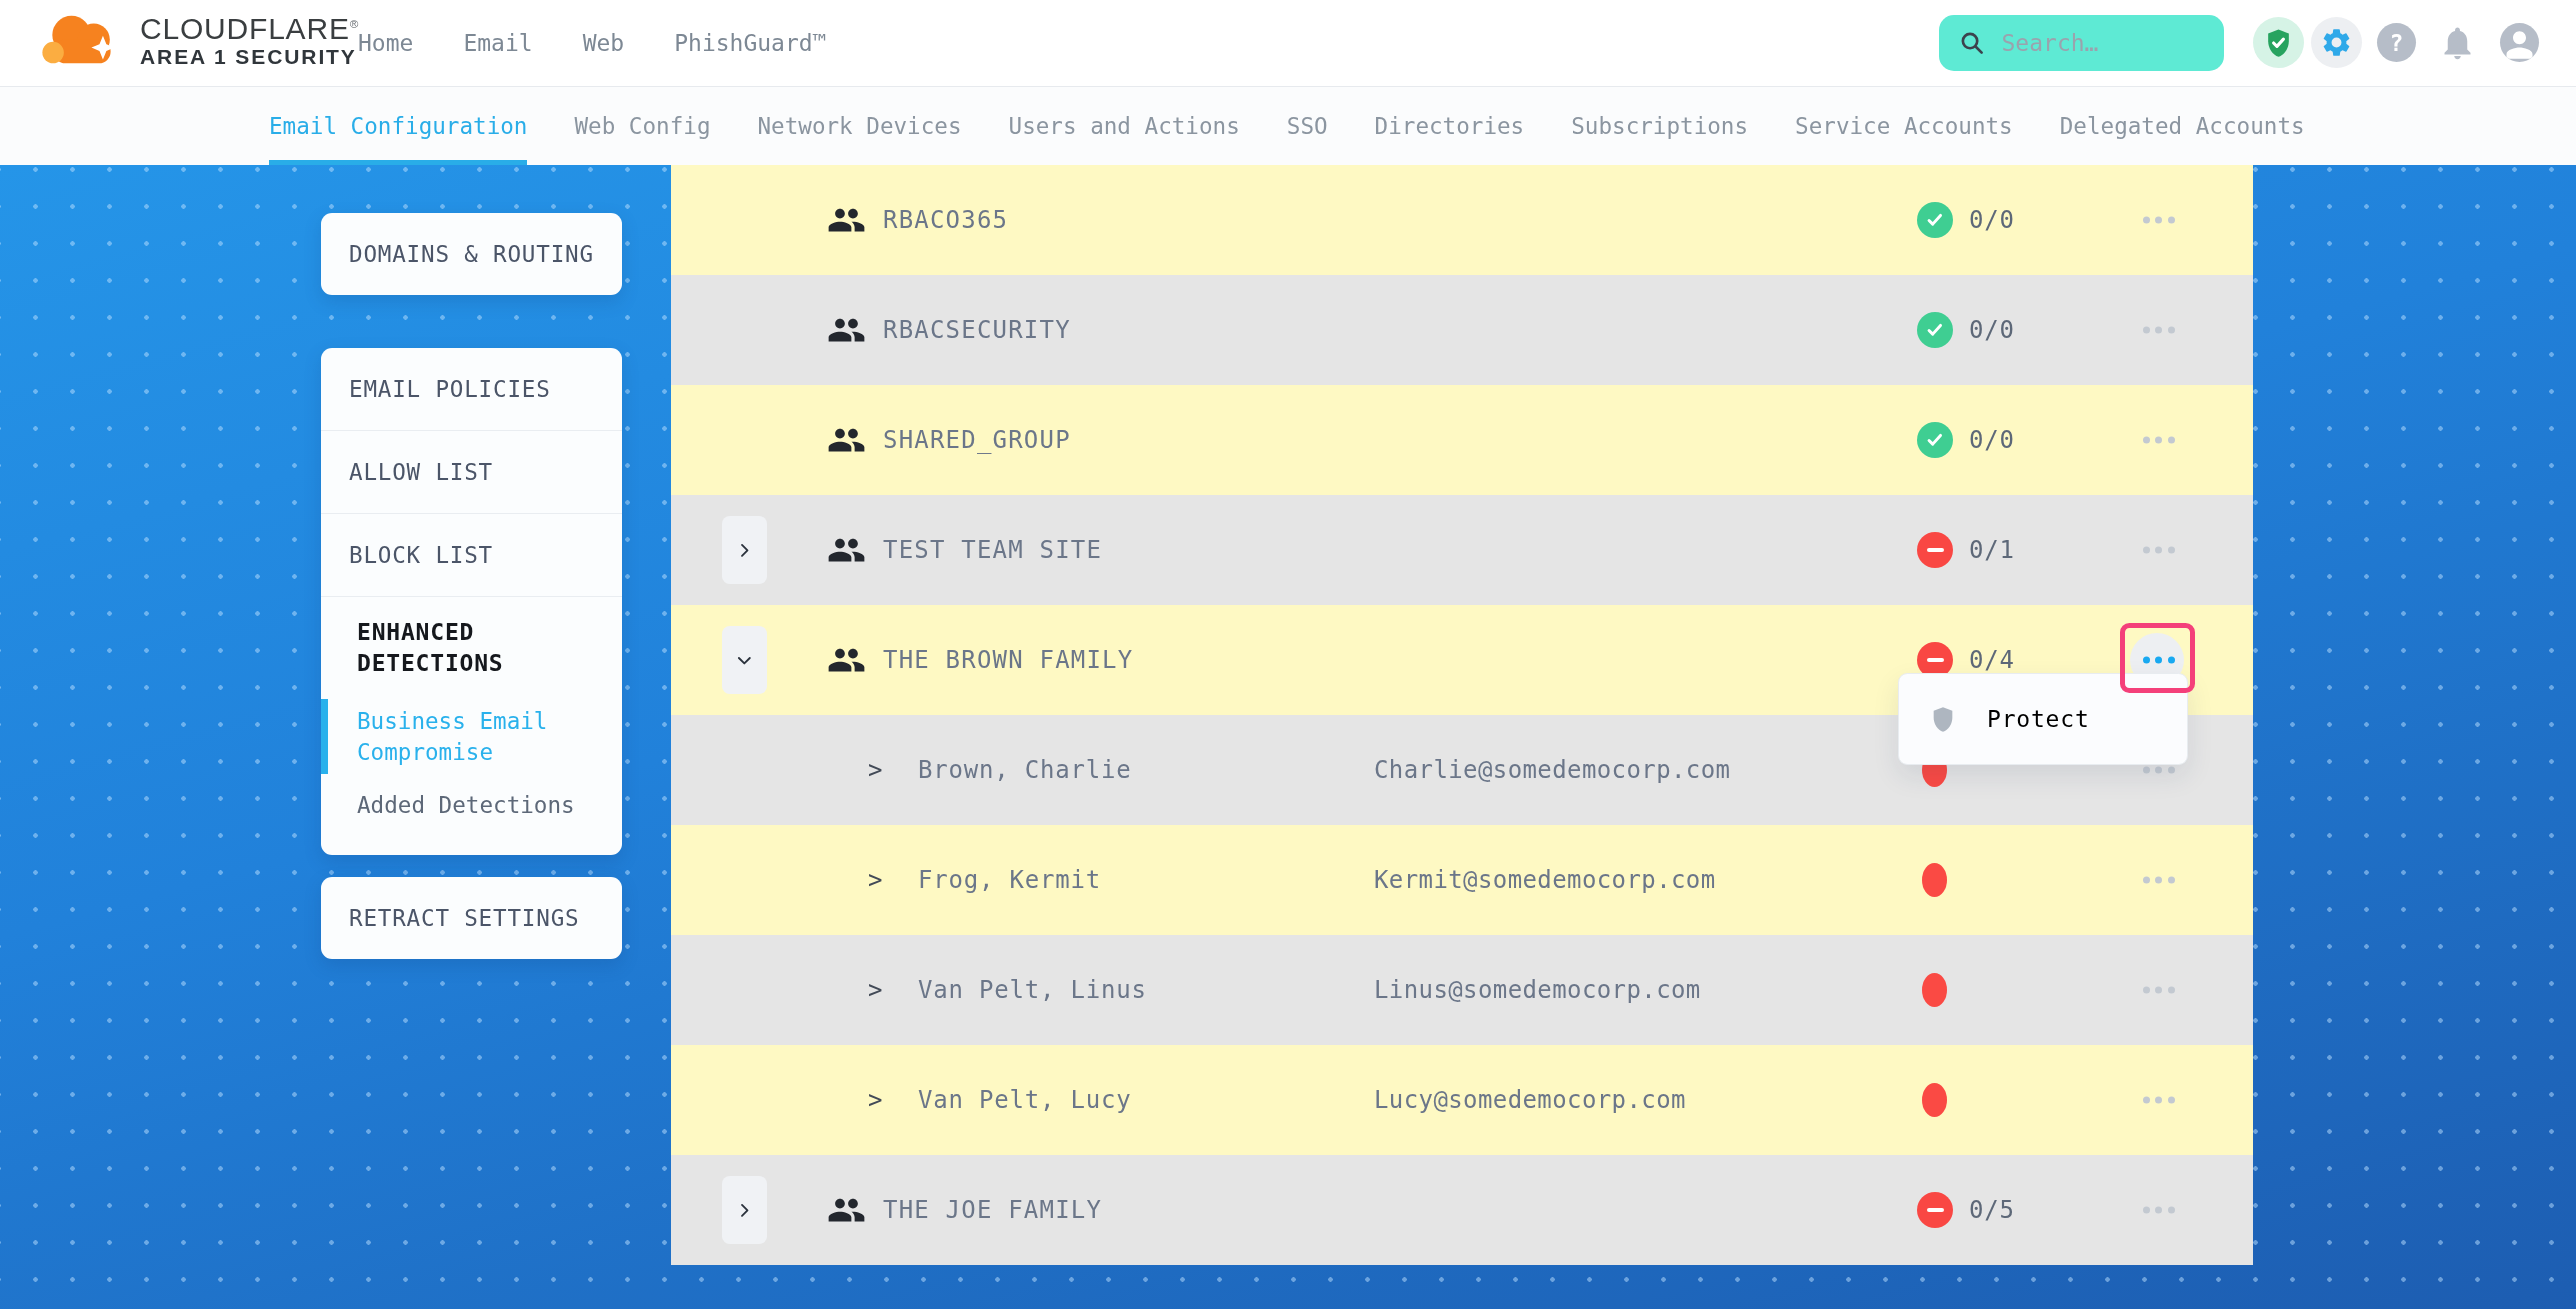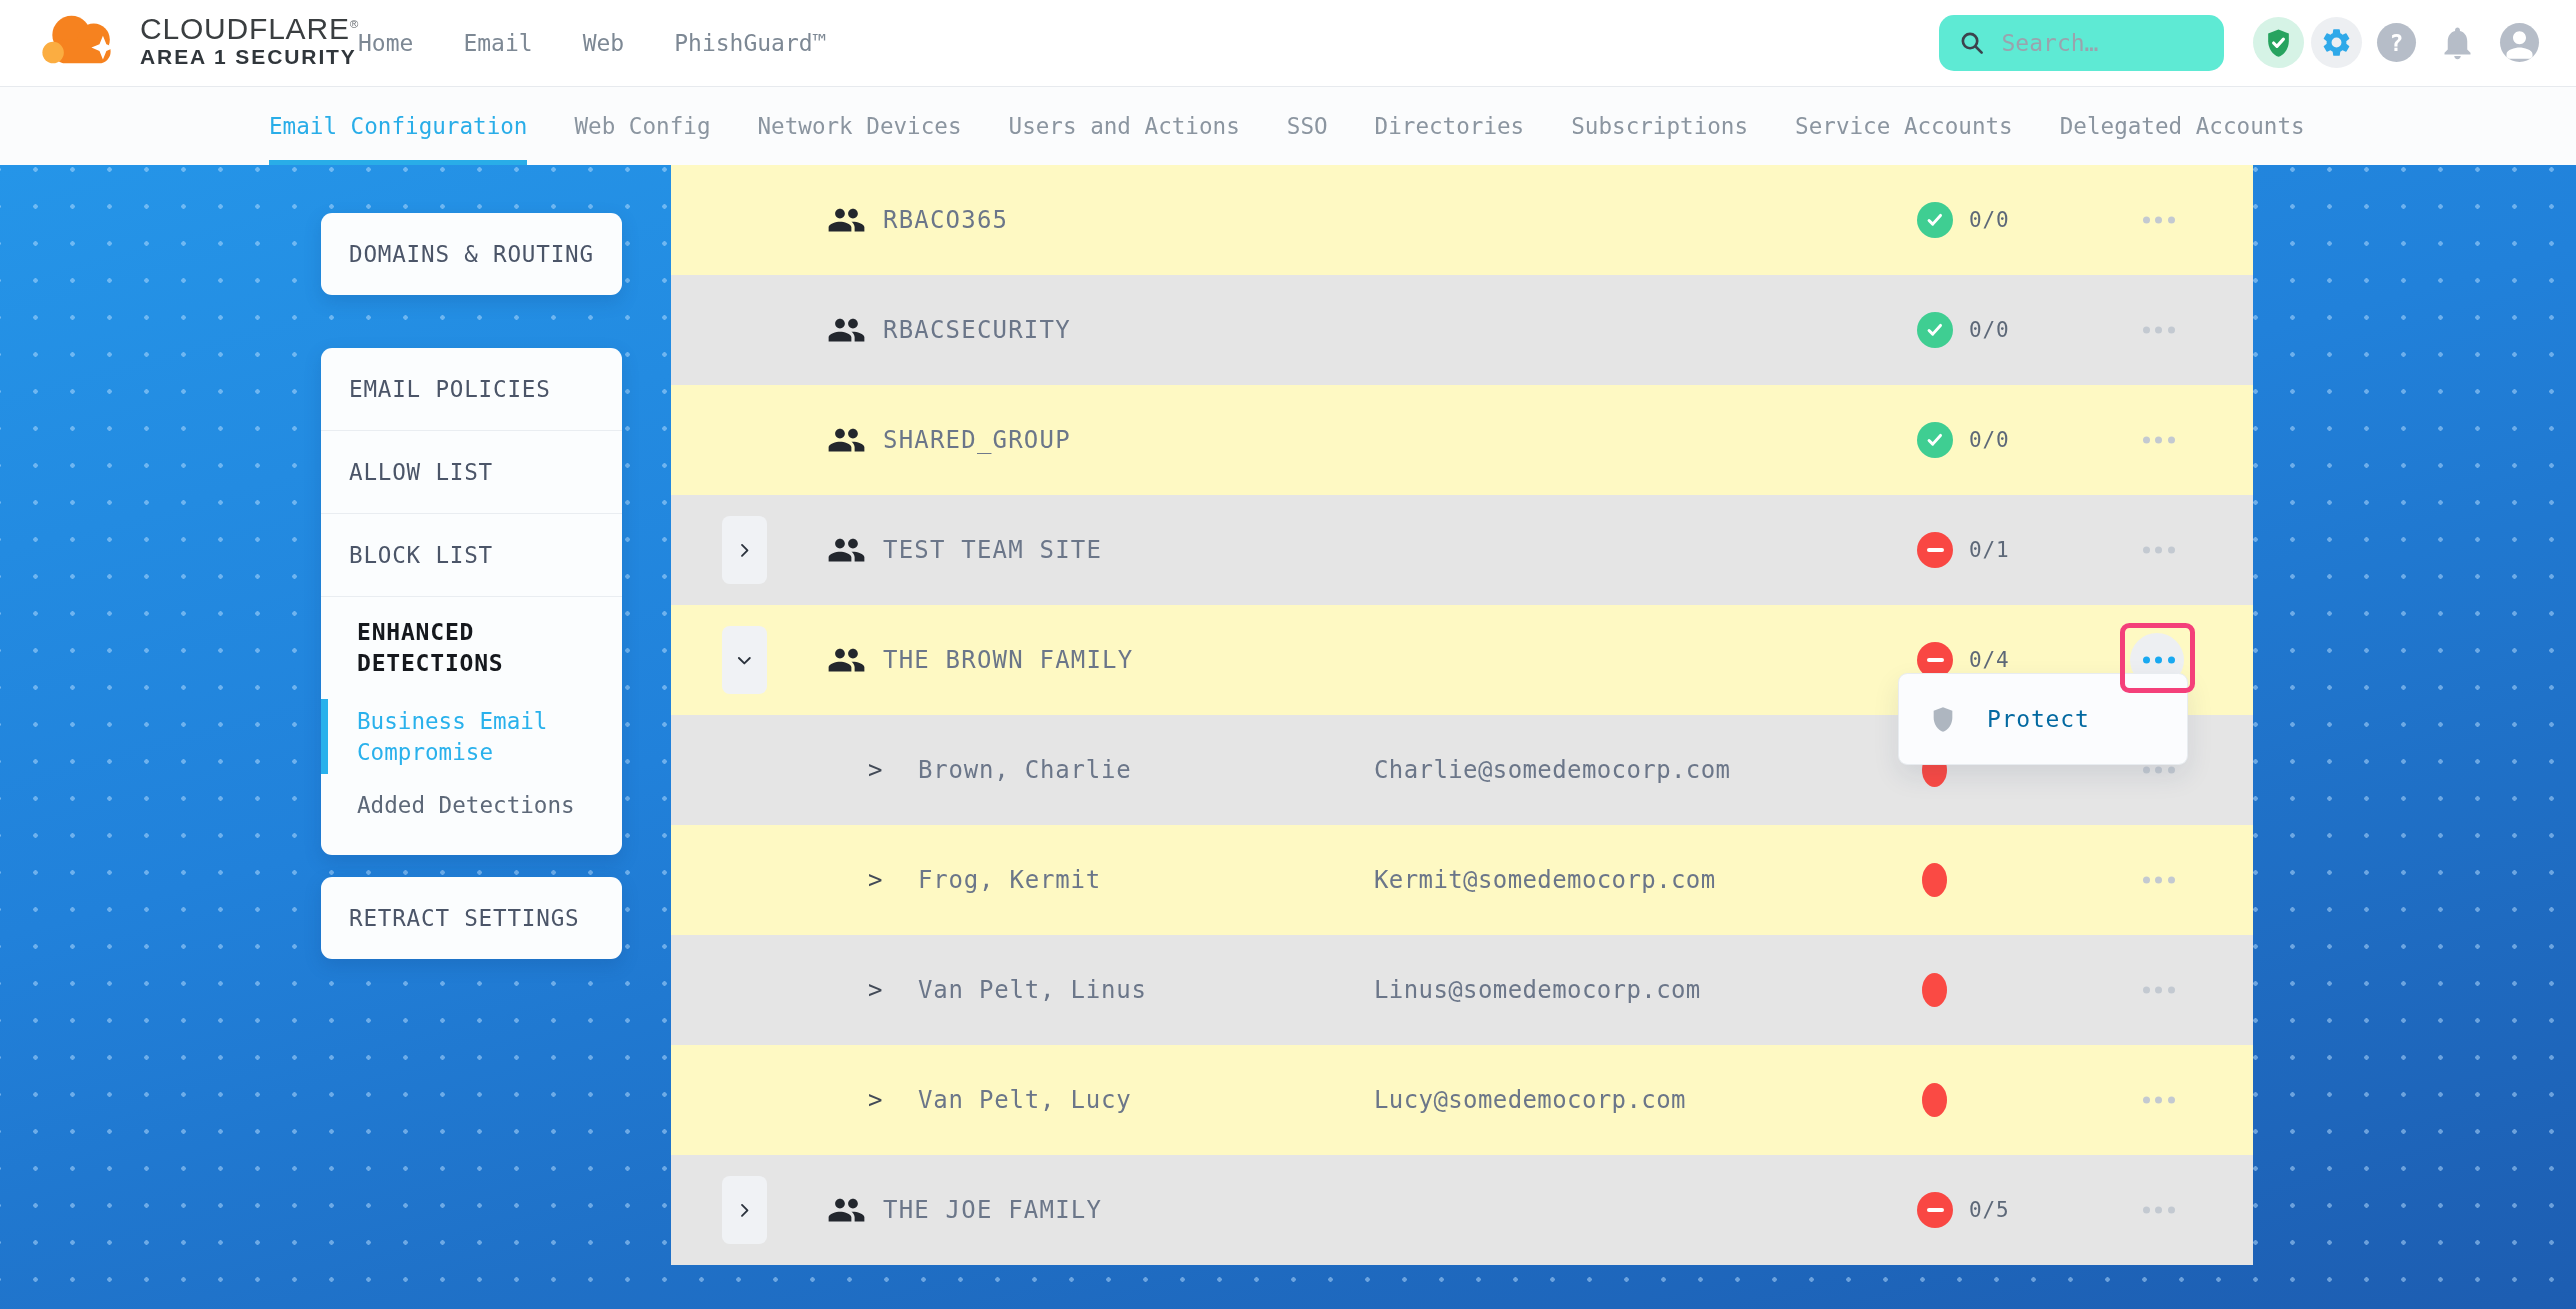--- a/index.html
+++ b/index.html
@@ -72,33 +72,33 @@
   .gname{left:212px;font-size:24px;color:#6b7689;letter-spacing:1.2px;white-space:nowrap;}
   .mchev{left:197px;font-size:24px;color:#434b57;}
   .mname{left:247px;font-size:24px;color:#6b7689;letter-spacing:0.8px;white-space:nowrap;}
   .email{left:703px;font-size:24px;color:#6b7689;letter-spacing:0.4px;white-space:nowrap;}
   .st-ok,.st-no{left:1246px;width:36px;height:36px;border-radius:50%;display:flex;align-items:center;justify-content:center;}
   .st-ok{background:#3fce92;}
   .st-no{background:#f94743;}
   .st-ok svg{width:22px;height:22px;}
   .minus{display:block;width:17px;height:4.7px;border-radius:2.3px;background:#ffffff;}
   .st-dot{left:1251px;width:25px;height:34px;border-radius:50%;background:#fa4a44;}
-  .count{left:1298px;font-size:21px;color:#5d6878;letter-spacing:0.8px;}
+  .count{left:1298px;font-size:24px;color:#5d6878;letter-spacing:0.8px;}
   .kebab{left:1472px;display:flex;gap:5.4px;cursor:pointer;}
   .kebab i{display:block;width:7px;height:7px;border-radius:50%;background:#c3c9d1;}
   .kebab.act i{background:#19a9f1;}
   .kebab-bg{left:1459px;width:54px;height:54px;border-radius:50%;background:#edeff2;}
 
   
   .popup{position:absolute;left:1227px;top:508px;width:290px;height:92px;background:#fbfcfe;
          border:1.6px solid #e8ecf0;border-radius:9.3px;box-shadow:0 11px 26.5px rgba(30,50,90,0.10);
          z-index:20;display:flex;align-items:center;box-sizing:border-box;}
   .popup-item{display:flex;align-items:center;gap:30px;padding-left:30px;width:100%;cursor:pointer;}
   .popup-item .shield{width:28px;height:28px;color:#aeb6c0;display:flex;}
-  .plabel{font-size:23px;color:#0369a1;letter-spacing:0.8px;}
+  .plabel{font-size:23px;color:#000000;letter-spacing:0.8px;}
   .pinkbox{position:absolute;left:1449px;top:458px;width:75px;height:70px;border:5.4px solid #f4407a;
            border-radius:9.3px;z-index:30;box-sizing:border-box;}
 </style>
 </head>
 <body>
 
 <div class="page">
 
   <header class="hdr">
     <div class="brand">

